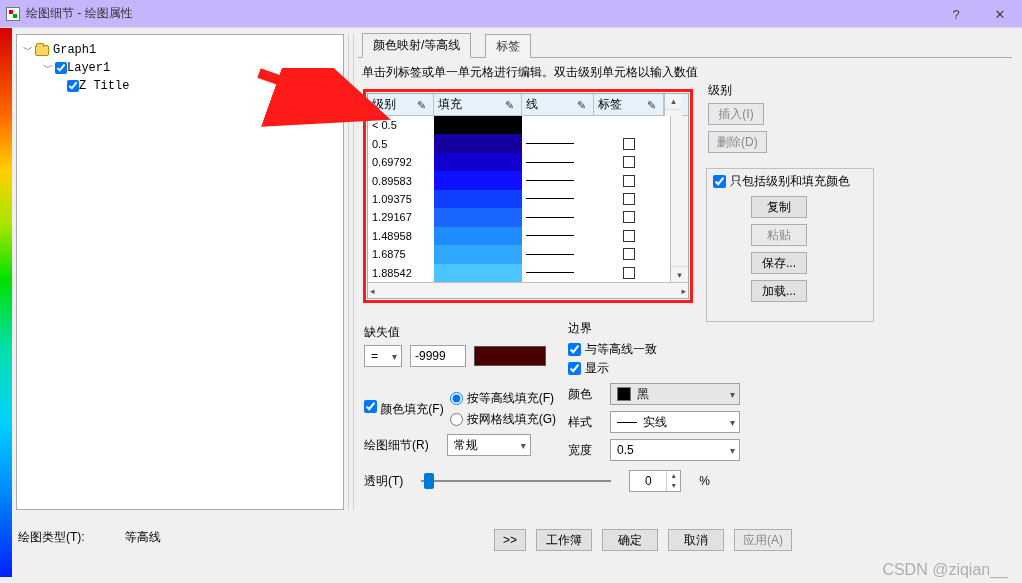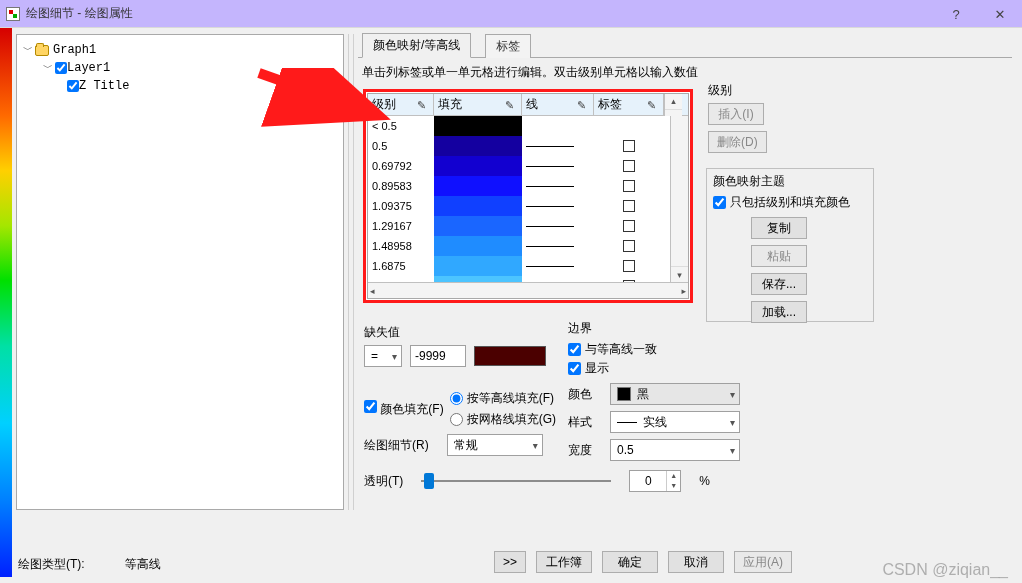--- a/index.html
+++ b/index.html
@@ -134,21 +134,21 @@
   .col-fill  { width: 88px; }
   .col-line  { width: 72px; }
   .col-label { width: 70px; }
   .scroll-v { width: 18px; border-left: 1px solid #c0c0c0; background: #f4f4f4; position: relative; }
   .scroll-up, .scroll-down { position: absolute; left:0; right:0; height:16px; display:flex; align-items:center; justify-content:center; color:#555; font-size:9px; background:#f4f4f4;}
   .scroll-up { top:0; border-bottom:1px solid #ddd; }
   .scroll-down { bottom:0; border-top:1px solid #ddd; }
   .tbody { flex: 1; overflow: hidden; display: flex; flex-direction: row; }
   .tbody-rows { flex:1; display:flex; flex-direction: column; }
   .trow { display: flex; height: 20px; align-items: center; }
-  .td { height: 100%; display:flex; align-items:center; padding: 9px 4px; font-family: Arial; }
+  .td { height: 100%; display:flex; align-items:center; padding: 0 4px; font-family: Arial; }
   .td-level { width: 66px; font-size: 11px; }
   .td-fill { width: 88px; padding:0; }
   .color-cell { width: 100%; height: 100%; }
   .td-line { width: 72px; }
   .linebar { width: 48px; border-top: 1px solid #000; }
   .td-label { width: 70px; justify-content: center; }
   .chk { width: 12px; height: 12px; border: 1px solid #333; background: #fff; }
   .hscroll {
     height: 16px; background:#f4f4f4; border-top:1px solid #c0c0c0;
     display:flex; justify-content: space-between; align-items:center; padding: 0 2px; color:#555; font-size:9px;
@@ -199,22 +199,22 @@
     position: absolute; left: 210px; top: 286px; width: 190px;
   }
   .kv-row { display:flex; align-items:center; gap:10px; margin-top:6px;}
   .kv-label { width: 32px; }
   .color-select { display:inline-flex; align-items:center; gap:6px; border:1px solid #a0a0a0; background:#e6e6e6; height:22px; padding: 0 18px 0 6px; position:relative; width:130px;}
   .color-select::after{ content:"▾"; position:absolute; right:4px; color:#555; font-size:10px;}
   .sw { width:14px; height:14px; border:1px solid #777;}
   .line-select { display:inline-flex; align-items:center; gap:6px; border:1px solid #a0a0a0; background:#fff; height:22px; padding: 0 18px 0 6px; position:relative; width:130px;}
   .line-select::after{ content:"▾"; position:absolute; right:4px; color:#555; font-size:10px;}
   .bottom-bar {
-    position: absolute; left: 2px; right: 2px; bottom: 2px; height: 38px;
-    display:flex; align-items:flex-end;
+    position: absolute; left: 2px; right: 2px; bottom: 8px; height: 38px;
+    display:flex; align-items:flex-start;
   }
   .bottom-left { display:flex; align-items:center; gap: 40px; margin-left: 2px;}
   .bottom-right { margin-left: auto; display:flex; align-items:center; gap: 10px; margin-right: 220px;}
   .watermark {
     position:absolute; right: 14px; bottom: 4px;
     color: rgba(120,120,120,0.55); font-size: 16px; font-family: Arial;
     pointer-events: none;
   }
   svg.arrow-svg { position:absolute; left: 240px; top: 36px; width: 150px; height: 80px; pointer-events:none; z-index: 20;}
 </style>
@@ -409,21 +409,20 @@
       </div>
     </div>
 
     <div class="lvl-group">
       <div class="grp-title">级别</div>
       <div class="btn disabled" style="margin-bottom:6px;">插入(I)</div>
       <div class="btn disabled">删除(D)</div>
     </div>
 
     <div class="theme-box">
-      <div style="margin-bottom:4px;">颜色映射主题</div>
       <label>
         <input type="checkbox" checked="" style="">
         <span>只包括级别和填充颜色</span>
       </label>
       <div class="theme-btns">
         <div class="btn">复制</div>
         <div class="btn disabled">粘贴</div>
         <div class="btn">保存...</div>
         <div class="btn">加载...</div>
       </div>
@@ -450,21 +449,21 @@
         </div>
         <div class="radio-row">
           <input type="radio" name="fillmode" style="">
           <span>按网格线填充(G)</span>
         </div>
       </div>
     </div>
 
     <div class="scale-row">
       <span>绘图细节(R)</span>
-      <div class="select-like" style="width:96px;text-align:right;">常规</div>
+      <div class="select-like" style="width:84px;text-align:right;">常规</div>
     </div>
 
     <div class="trans-row">
       <span>透明(T)</span>
       <div class="slider">
         <div class="slider-track"></div>
         <div class="slider-thumb"></div>
       </div>
       <div class="spin">
         <input value="0" style="">

